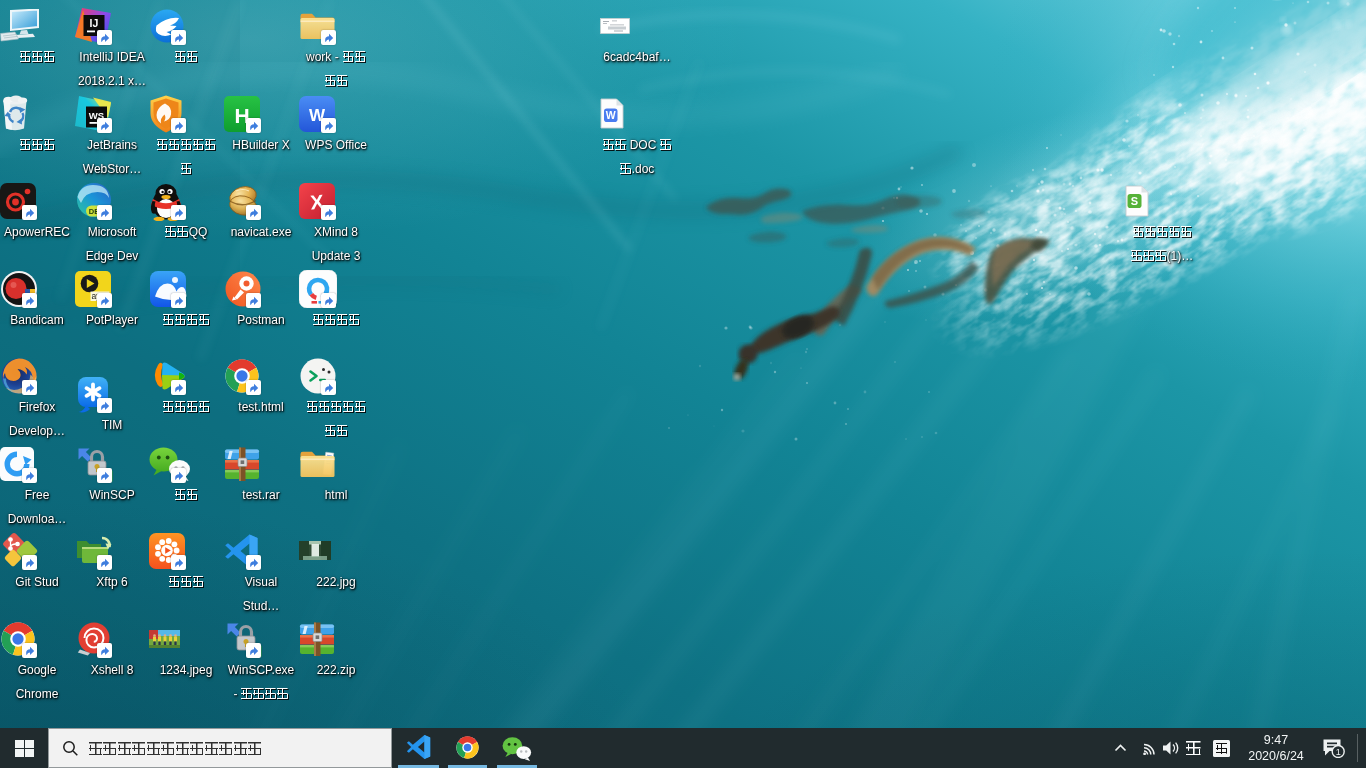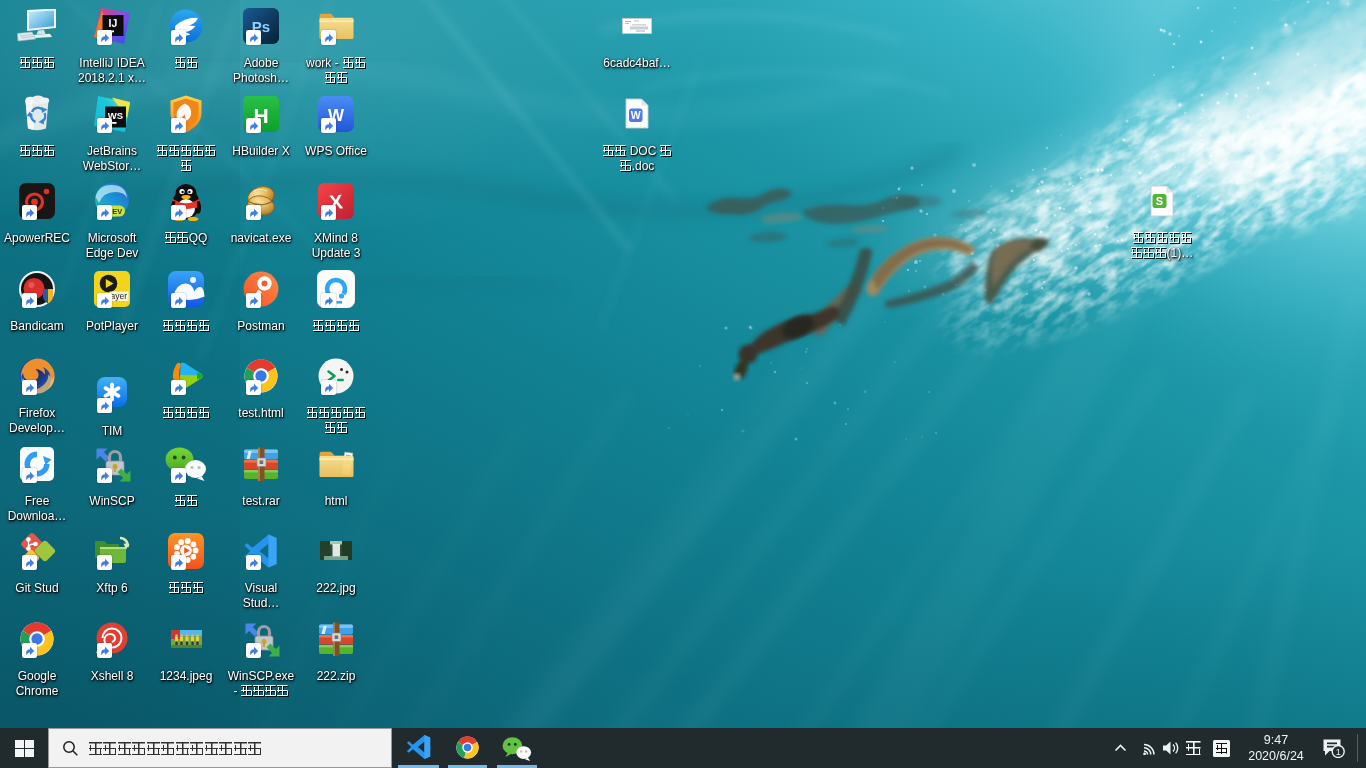--- a/index.html
+++ b/index.html
@@ -1,19 +1,19 @@
 <!DOCTYPE html>
 <html><head><meta charset="utf-8"><style>
 *{margin:0;padding:0;box-sizing:border-box}
 html,body{width:1366px;height:768px;overflow:hidden;font-family:"Liberation Sans",sans-serif}
 #scr{position:relative;width:1366px;height:768px;background:#15818f}
 #wall{position:absolute;left:0;top:0;width:1366px;height:768px}
 .it{position:absolute;width:74px;text-align:center}
-.ib{position:relative;height:37px;display:flex;align-items:center;justify-content:center}
-.lb{margin-top:12px;font-size:12px;line-height:15px;color:#fff;
+.ib{position:relative;height:37px;display:flex;align-items:center;justify-content:flex-start}
+.lb{margin-top:1px;font-size:12px;line-height:24px;color:#fff;
  text-shadow:1px 1.2px 1.5px rgba(0,0,0,.9),0 0 2.5px rgba(0,0,0,.75),0 2px 3px rgba(0,0,0,.6)}
 .h{display:inline-block;width:10.6px;height:11px;margin:0 .7px;vertical-align:-1px;
  background:linear-gradient(#fff,#fff) 0 .4px/10.6px 1.3px no-repeat,
  linear-gradient(#fff,#fff) 0 5px/10.6px 1.2px no-repeat,
  linear-gradient(#fff,#fff) 0 9.7px/10.6px 1.3px no-repeat,
  linear-gradient(#fff,#fff) 4.8px 0/1.3px 11px no-repeat,
  linear-gradient(#fff,#fff) 1.1px 2.4px/1px 5px no-repeat,
  linear-gradient(#fff,#fff) 9.3px 6.4px/1.1px 4.6px no-repeat;
  filter:drop-shadow(1px 1.2px .7px rgba(0,0,0,.85))}
 .sc{position:absolute;width:15px;height:15px;background:#fff;border-radius:2px;
@@ -963,40 +963,20 @@
           <circle cx="21.5" cy="5.5" r="1.3" fill="#e0b088"></circle>
           <rect x="20.4" y="11.5" width="2.2" height="3.5" fill="#27344a"></rect>
           <rect x="25" y="6.5" width="3" height="5" fill="#e8d23c"></rect>
           <circle cx="26.5" cy="5.5" r="1.3" fill="#e0b088"></circle>
           <rect x="25.4" y="11.5" width="2.2" height="3.5" fill="#27344a"></rect>
           <rect y="15" width="31" height="3" fill="#528232"></rect>
         </svg>
       </div>
       <div class="lb">1234.jpeg</div>
     </div>
-<div class="it" style="left:224px;top:7px">
-      <div class="ib">
-        <svg width="36" height="36" viewBox="0 0 36 36">
-          <defs>
-            <linearGradient id="ps25" x1="0" y1="0" x2="1" y2="1">
-              <stop offset="0" stop-color="#1a5a94"></stop>
-              <stop offset="1" stop-color="#072036"></stop>
-            </linearGradient>
-          </defs>
-          <rect width="36" height="36" rx="6" fill="url(#ps25)"></rect>
-          <text x="18" y="24" font-size="15" font-weight="bold" fill="#8ed0ff" text-anchor="middle" font-family="Liberation Sans">Ps</text>
-        </svg>
-        <i class="sc">
-          <svg width="15" height="15" viewBox="0 0 15 15">
-            <path d="M4.2 11.8 L4.2 9.4 Q4.4 6.4 8 6.2 L8 3.8 L12.2 7.9 L8 12 L8 9.6 Q5.6 9.6 4.9 11.8z" fill="#3f7ede"></path>
-          </svg>
-        </i>
-      </div>
-      <div class="lb">Adobe<br>Photosh…</div>
-    </div>
 <div class="it" style="left:224px;top:95px">
       <div class="ib">
         <svg width="36" height="36" viewBox="0 0 36 36">
           <defs>
             <linearGradient id="hb26" x1="0" y1="0" x2="0" y2="1">
               <stop offset="0" stop-color="#27c244"></stop>
               <stop offset="1" stop-color="#0f9e2e"></stop>
             </linearGradient>
           </defs>
           <rect width="36" height="36" rx="5" fill="url(#hb26)"></rect>

